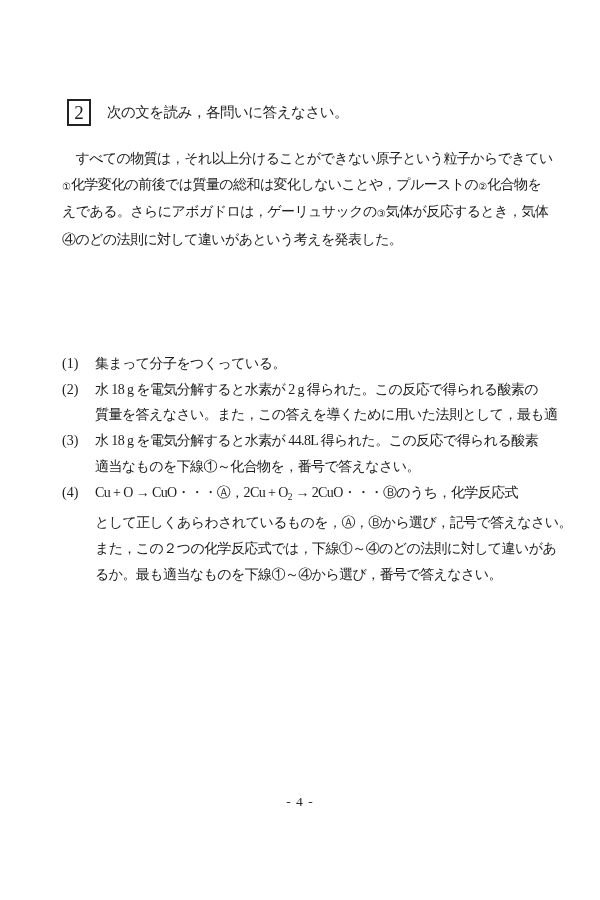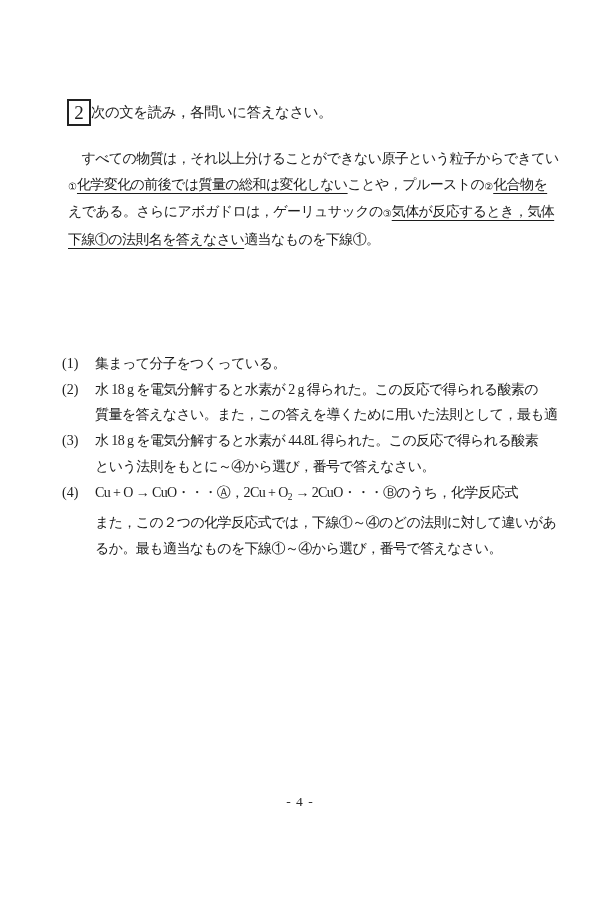--- a/index.html
+++ b/index.html
@@ -10,35 +10,35 @@
     -webkit-font-smoothing:antialiased;
   }
   .page{position:relative;width:600px;height:900px;background:#fff;overflow:hidden;}
 
   .header{position:absolute;top:99px;left:67px;display:flex;align-items:center;}
   .problem-number-box{
     width:24px;height:27px;border:2px solid #222;
     display:flex;align-items:center;justify-content:center;
     font-size:19px;line-height:1;box-sizing:border-box;
   }
-  .instruction{font-size:14.5px;letter-spacing:-0.5px;}
+  .instruction{margin-left:16px;font-size:14.5px;letter-spacing:-0.5px;}
 
   .passage{
-    position:absolute;top:146px;left:68px;width:484px;
+    position:absolute;top:146px;left:62px;width:484px;
     font-size:14px;line-height:25.5px;letter-spacing:-0.6px;
   }
   .questions{
     position:absolute;top:351px;left:62px;width:488px;
     font-size:14px;line-height:25.7px;letter-spacing:-0.6px;
   }
   .question{position:relative;padding-left:33px;}
   .qnum{position:absolute;left:0;top:0;letter-spacing:0;}
 
   .tline{white-space:nowrap;}
-  .u{text-decoration:underline;text-underline-offset:4px;text-decoration-thickness:1px;}
+  .u{text-underline-offset:4px;text-decoration-thickness:1px;}
   .ref{font-size:10px;letter-spacing:0;vertical-align:-1px;}
   .sub{font-size:9.5px;vertical-align:-3px;letter-spacing:0;}
 
   .page-number{
     position:absolute;top:794px;left:0;width:600px;
     text-align:center;font-size:13.5px;letter-spacing:1px;color:#2a2a2a;
   }
 </style>
 </head>
 <body>
@@ -49,48 +49,49 @@
     <div class="problem-number-box">
       <span>2</span>
     </div>
     <span class="instruction">次の文を読み，各問いに答えなさい。</span>
   </div>
 
   <div class="passage">
       <div class="tline"><span>　すべての物質は，それ以上分けることができない原子という粒子からできてい</span></div>
       <div class="tline"><span class="ref">①</span><span class="u">化学変化の前後では質量の総和は変化しない</span><span>ことや，プルーストの</span><span class="ref">②</span><span class="u">化合物を</span></div>
       <div class="tline"><span>えである。さらにアボガドロは，ゲーリュサックの</span><span class="ref">③</span><span class="u">気体が反応するとき，気体</span></div>
-      <div class="tline"><span class="u">下線①の法則名を答えなさい</span><span>適当なものを下線①。</span></div>
+      <div class="tline"><span class="u">④のどの法則に対して違いがあ</span><span>という考えを発表した。</span></div>
     </div>
 
   <div class="questions">
       <div class="question">
         <span class="qnum">(1)</span>
         <div>
           <div class="tline"><span>集まって分子をつくっている。</span></div>
         </div>
       </div>
       <div class="question">
         <span class="qnum">(2)</span>
         <div>
           <div class="tline"><span>水 18 g を電気分解すると水素が 2 g 得られた。この反応で得られる酸素の</span></div>
           <div class="tline"><span>質量を答えなさい。また，この答えを導くために用いた法則として，最も適</span></div>
         </div>
       </div>
       <div class="question">
         <span class="qnum">(3)</span>
         <div>
           <div class="tline"><span>水 18 g を電気分解すると水素が 44.8L 得られた。この反応で得られる酸素</span></div>
-          <div class="tline"><span>という法則をもとに～④から選び，番号で答えなさい。</span></div>
+          <div class="tline"><span>適当なものを下線①～化合物を，番号で答えなさい。</span></div>
         </div>
       </div>
       <div class="question">
         <span class="qnum">(4)</span>
         <div>
           <div class="tline"><span>Cu + O → CuO・・・Ⓐ，2Cu + O</span><span class="sub">2</span><span> → 2CuO・・・Ⓑのうち，化学反応式</span></div>
+          <div class="tline"><span>として正しくあらわされているものを，Ⓐ，Ⓑから選び，記号で答えなさい。</span></div>
           <div class="tline"><span>また，この２つの化学反応式では，下線①～④のどの法則に対して違いがあ</span></div>
           <div class="tline"><span>るか。最も適当なものを下線①～④から選び，番号で答えなさい。</span></div>
         </div>
       </div>
     </div>
 
   <div class="page-number">- 4 -</div>
 
 </div>
 

